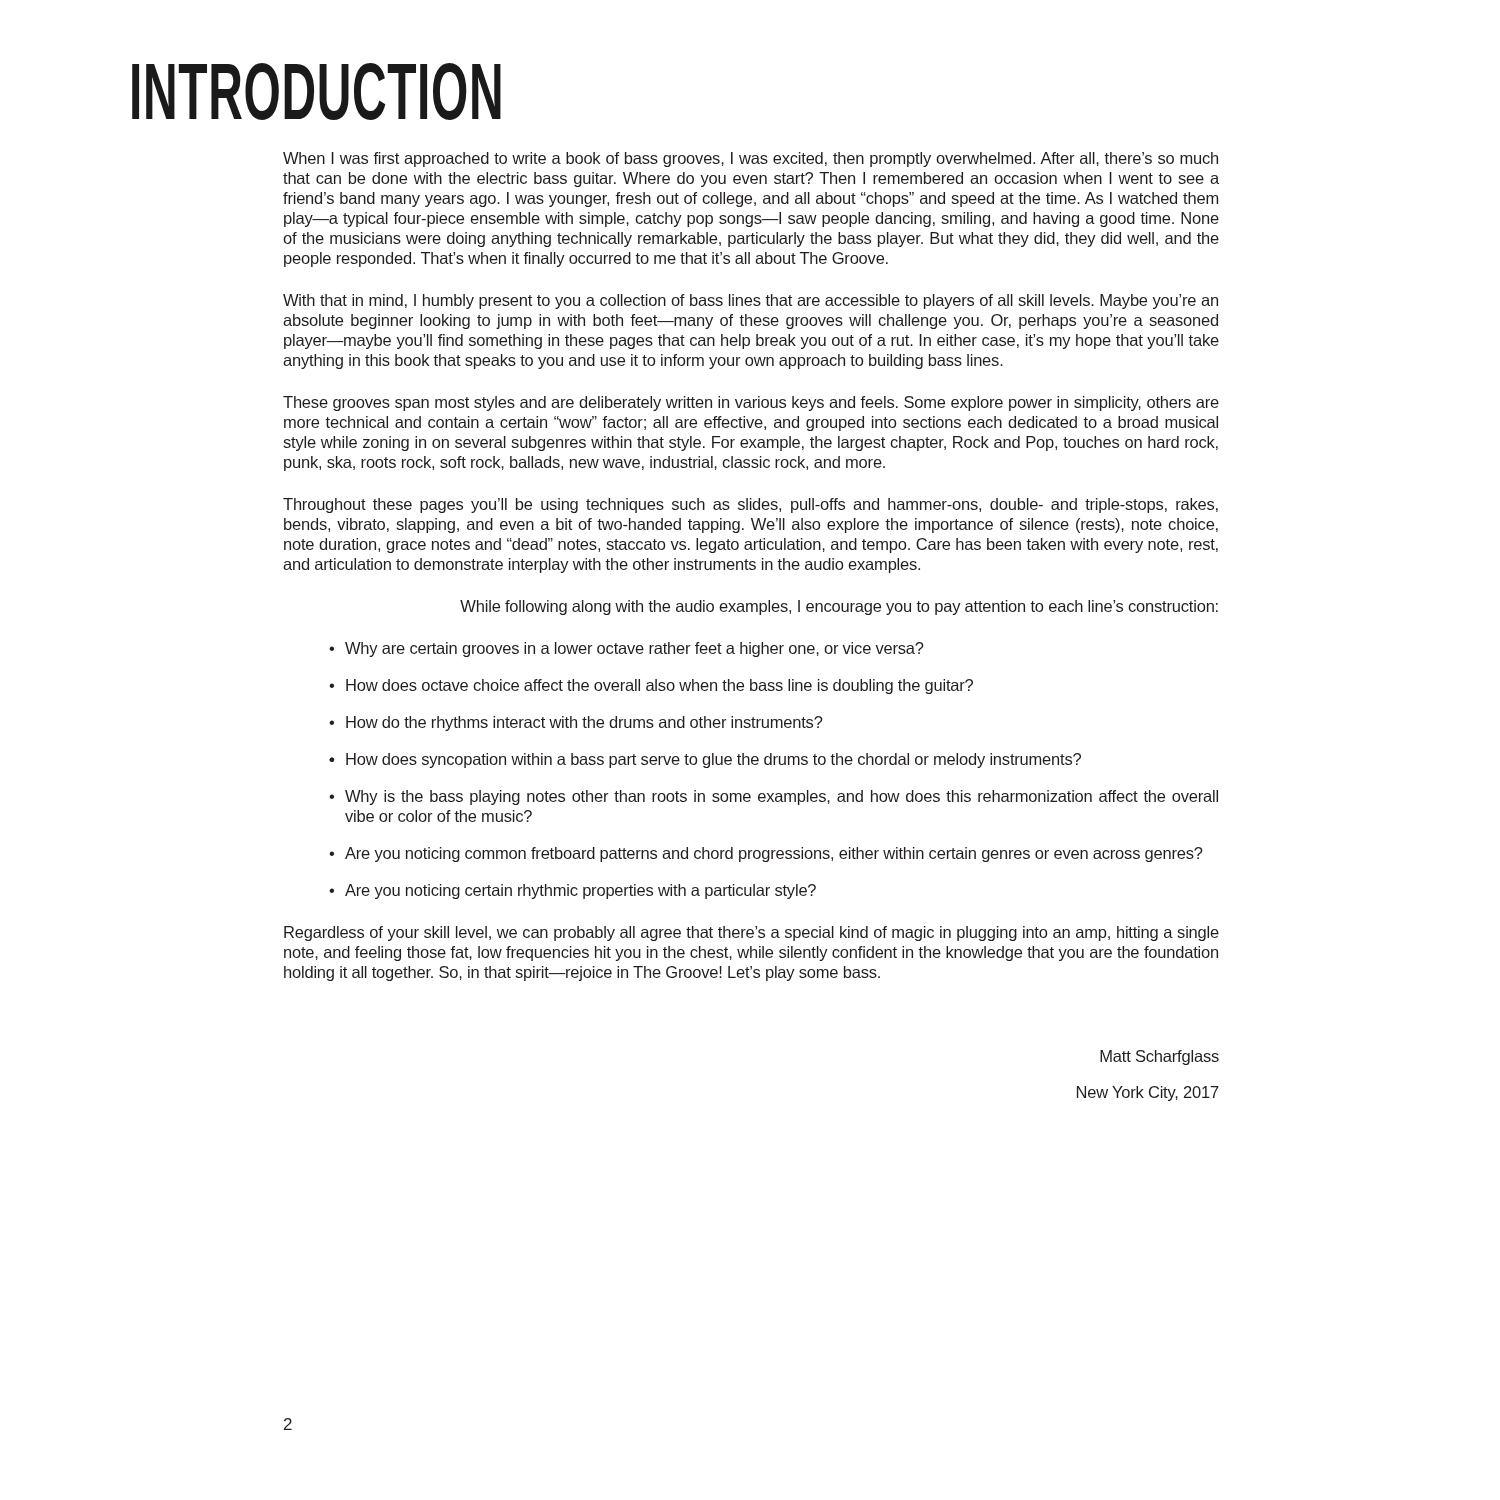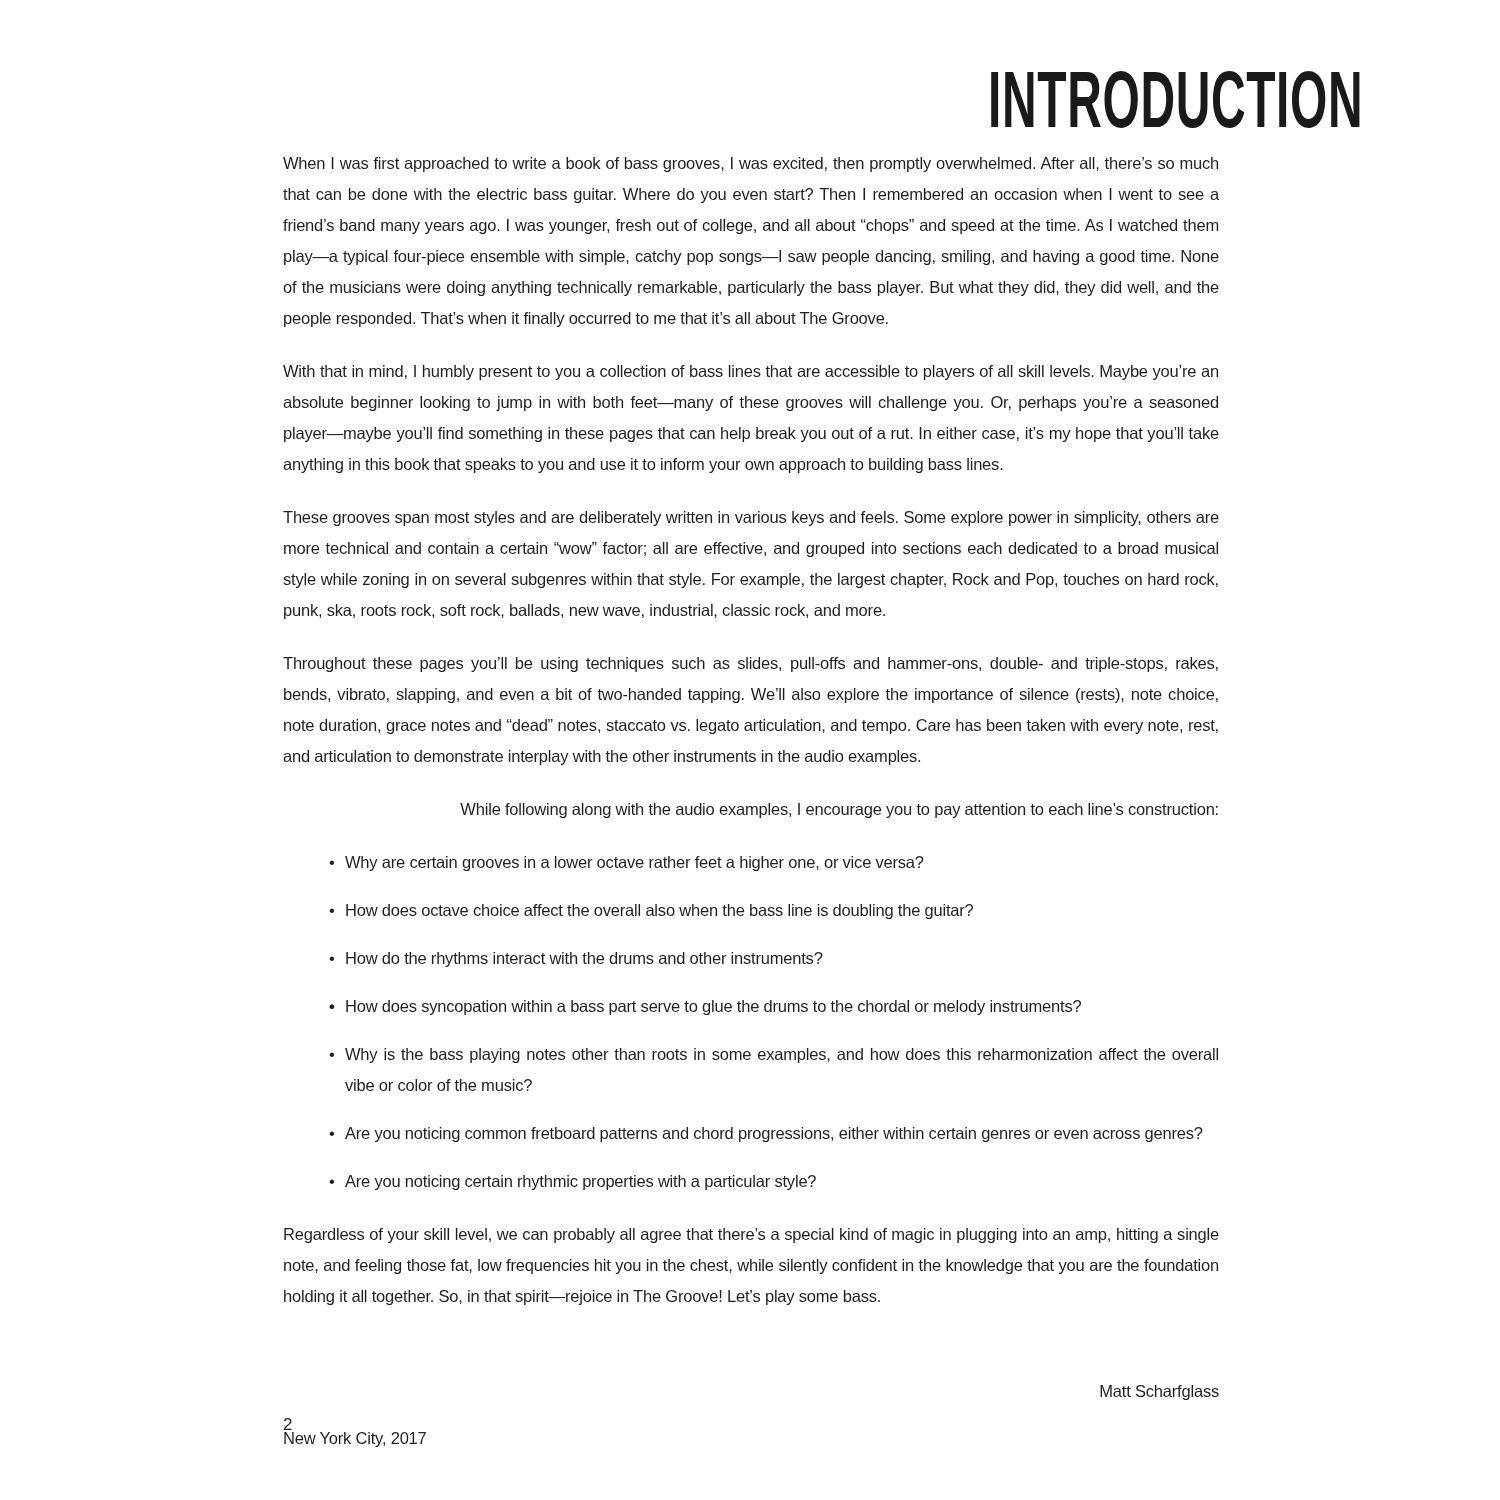--- a/index.html
+++ b/index.html
@@ -11,43 +11,43 @@
     position: relative;
     width: 1500px;
     height: 1500px;
     background: #ffffff;
     color: #231f20;
     font-family: "Liberation Sans", sans-serif;
     box-sizing: border-box;
     overflow: hidden;
   }
   .title-wrap {
-    margin: 12px;
+    margin: 4px;
     padding-top: 48px;
-    text-align: right;
+    text-align: left;
     height: 78px;
   }
   .title {
     display: inline-block;
     font-size: 80px;
     font-weight: 700;
     line-height: 1;
     letter-spacing: 1px;
     color: #1a1a1a;
     transform: scaleX(0.60);
     transform-origin: center top;
     white-space: nowrap;
   }
   .content {
     position: absolute;
     left: 283px;
     top: 148px;
     width: 936px;
     font-size: 16.5px;
-    line-height: 31px;
+    line-height: 20px;
     letter-spacing: -0.2px;
     text-align: justify;
   }
   .content p {
     margin: 0 0 22px 0;
   }
   p.no-justify {
     text-align: right;
   }
   ul.qlist {
@@ -65,21 +65,21 @@
     position: absolute;
     left: 46px;
     top: 0;
   }
   .signature {
     margin-top: 64px !important;
     margin-bottom: 16px !important;
     text-align: right;
   }
   .location {
-    text-align: left;
+    text-align: right;
   }
   .page-number {
     position: absolute;
     left: 283px;
     top: 1415px;
     font-size: 17px;
     color: #231f20;
   }
 </style>
 </head>

